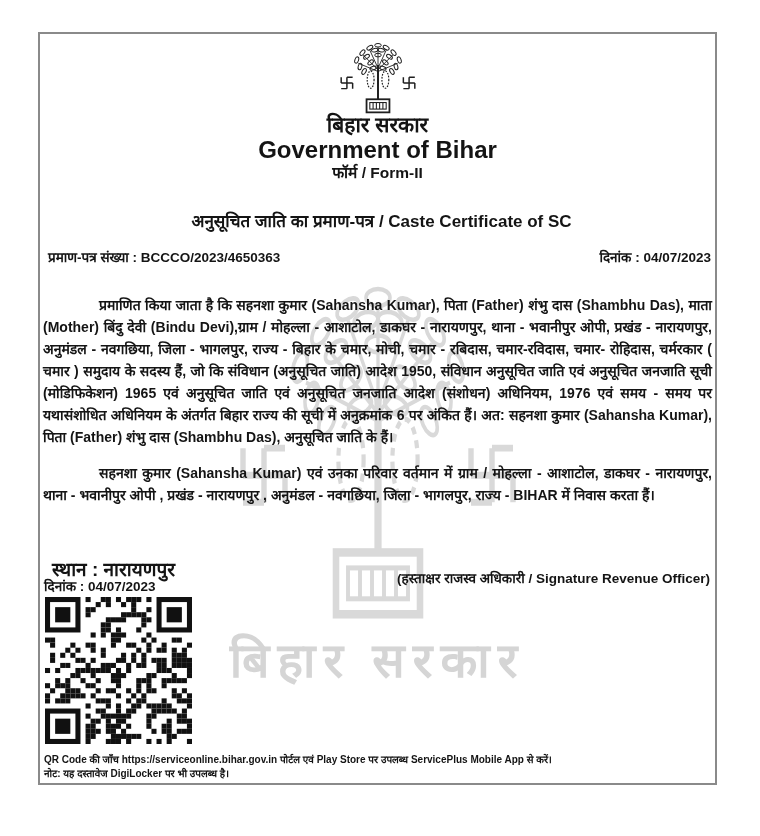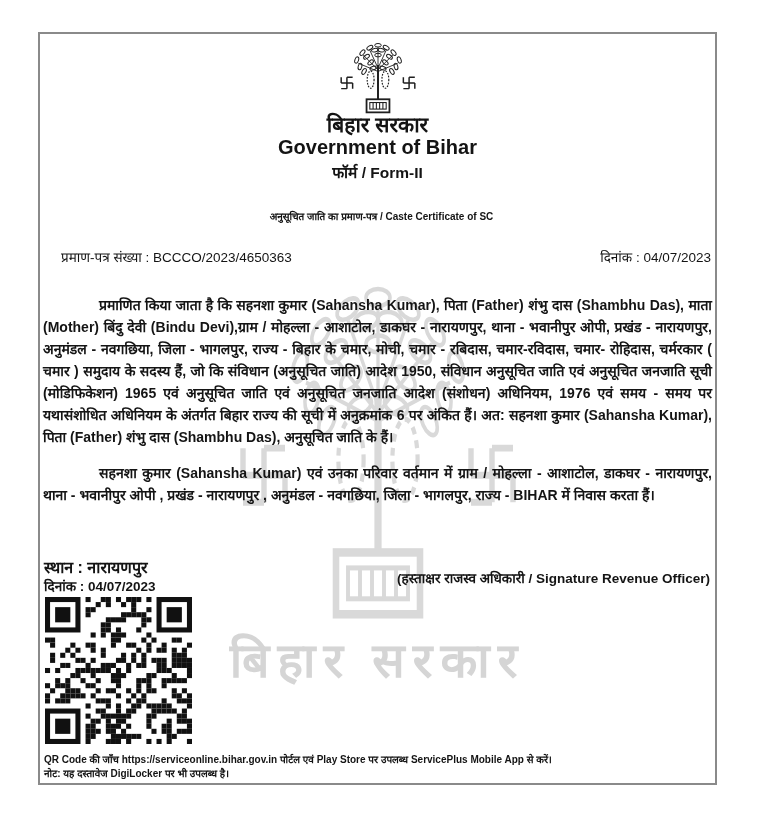--- a/index.html
+++ b/index.html
@@ -20,46 +20,46 @@
   .wm-text {
     margin-top:4px; font-size:48px; font-weight:700; letter-spacing:8px;
     color:#d5d5d5; white-space:nowrap;
   }
 
   .content { position:absolute; inset:0; z-index:1; }
 
   
   .emblem { position:absolute; top:8px; left:50%; transform:translateX(-50%); color:#1f1f1f; }
   .t-hi   { position:absolute; top:76px;  width:100%; text-align:center; font-size:21px; font-weight:700; }
-  .t-en   { position:absolute; top:102px; width:100%; text-align:center; font-size:20px; font-weight:700; }
+  .t-en   { position:absolute; top:102px; width:100%; text-align:center; font-size:24px; font-weight:700; }
   .t-form { position:absolute; top:127px; width:100%; text-align:center; font-size:15.5px; font-weight:700; }
   .district   { position:absolute; top:152px; width:100%; text-align:center; font-size:15px; font-weight:700; }
-  .cert-title { position:absolute; top:175px; width:100%; text-align:center; font-size:10px; font-weight:700;padding-left:8px; }
+  .cert-title { position:absolute; top:175px; width:100%; text-align:center; font-size:17px; font-weight:700;padding-left:8px; }
 
   .meta {
-    position:absolute; top:214px; left:21px; right:4px;
+    position:absolute; top:214px; left:8px; right:4px;
     display:flex; justify-content:space-between;
-    font-size:13.5px; font-weight:400;
+    font-size:13.5px; font-weight:700;
   }
 
   
   .para {
     position:absolute; left:3px; right:3px;
     font-size:14px; font-weight:700; line-height:22px;
     text-align:justify; text-indent:56px;
   }
   .para1 { top:260px; }
   .para2 { top:428px; }
 
   
   .digital {
     position:absolute; top:483px; left:505px;
     font-size:10.5px; font-weight:400; color:#4a4a4a; line-height:13px;
   }
-  .place { position:absolute; top:522px; left:4px; font-size:16px; font-weight:700; }
+  .place { position:absolute; top:522px; left:12px; font-size:19px; font-weight:700; }
   .date2 { position:absolute; top:543px; left:4px; font-size:13.5px; font-weight:700; }
   .officer { position:absolute; top:535px; right:5px; font-size:13.5px; font-weight:700;margin-left:12px; }
 
   
   .qr { position:absolute; top:563px; left:5px; width:147px; height:147px; }
   .qr svg { width:100%; height:100%; fill:#111; }
   .footer {
     position:absolute; left:4px; right:4px; bottom:3px;
     font-size:10px; font-weight:700; line-height:13.5px;
   }

